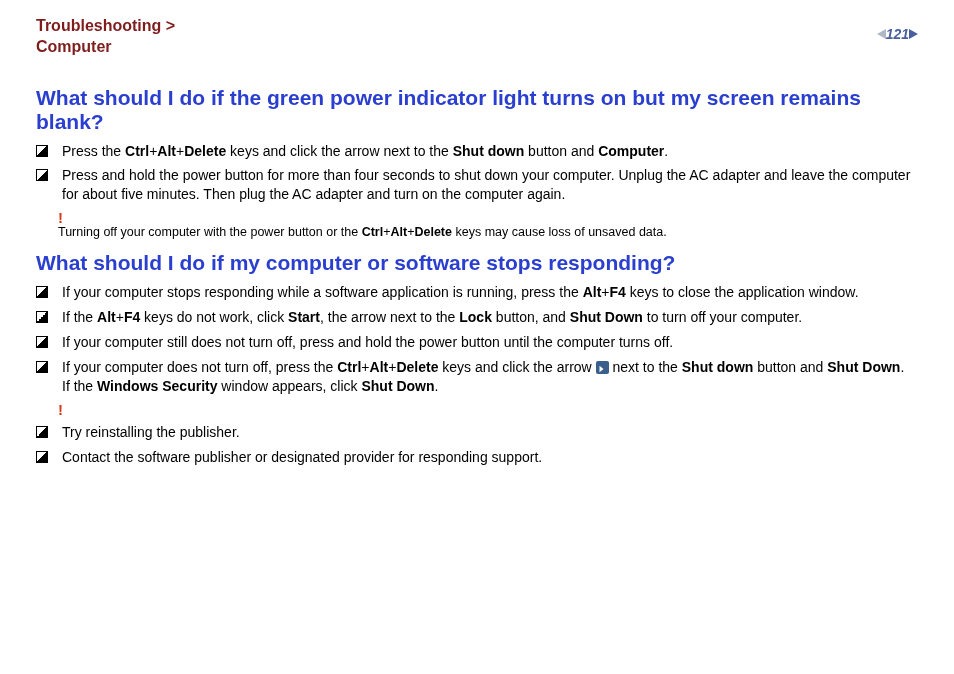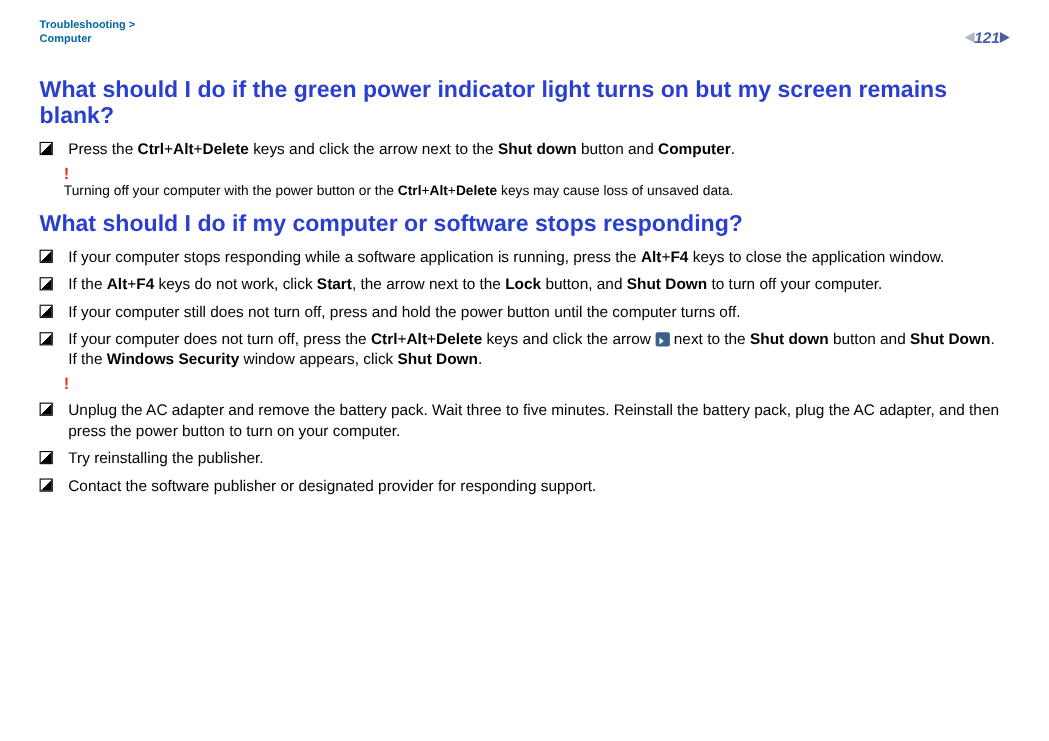--- a/index.html
+++ b/index.html
@@ -15,23 +15,23 @@
   .page {
     padding: 16px 36px 10px 36px;
   }
   .header {
     display: flex;
     justify-content: space-between;
     align-items: flex-start;
     margin-bottom: 28px;
   }
   .breadcrumb {
-    font-size: 10px;
+    font-size: 16px;
     font-weight: bold;
-    color: #0369a1;
+    color: #7f1d1d;
     line-height: 1.3;
   }
   .pagenum-wrap {
     display: flex;
     align-items: center;
     gap: 0;
     margin-top: 10px;
   }
   .tri-left, .tri-right {
     display: inline-block;
@@ -124,20 +124,24 @@
     <span class="tri-right"></span>
   </div>
 </div>
 
 <h2 class="question">What should I do if the green power indicator light turns on but my screen remains blank?</h2>
 <ul class="bullets">
   <li>
         <span class="bullet-box"></span>
         <span class="li-text">Press the <b>Ctrl</b>+<b>Alt</b>+<b>Delete</b> keys and click the arrow next to the <b>Shut down</b> button and <b>Computer</b>.</span>
       </li>
+  <li>
+        <span class="bullet-box"></span>
+        <span class="li-text">Press and hold the power button for more than four seconds to shut down your computer. Unplug the AC adapter and leave the computer for about five minutes. Then plug the AC adapter and turn on the computer again.</span>
+      </li>
 </ul>
 <div class="warn-block">
   <span class="warn-mark">!</span>
   <span>Turning off your computer with the power button or the <b>Ctrl</b>+<b>Alt</b>+<b>Delete</b> keys may cause loss of unsaved data.</span>
 </div>
 
 <h2 class="question">What should I do if my computer or software stops responding?</h2>
 <ul class="bullets">
   <li>
         <span class="bullet-box"></span>
@@ -155,24 +159,20 @@
         <span class="bullet-box"></span>
         <span class="li-text">If your computer does not turn off, press the <b>Ctrl</b>+<b>Alt</b>+<b>Delete</b> keys and click the arrow <span class="inline-icon"></span> next to the <b>Shut down</b> button and <b>Shut Down</b>.<br>If the <b>Windows Security</b> window appears, click <b>Shut Down</b>.</span>
       </li>
 </ul>
 <div class="warn-block">
   <span class="warn-mark">!</span>
 </div>
 <ul class="bullets">
   <li>
         <span class="bullet-box"></span>
-        <span class="li-text">Unplug the AC adapter and remove the battery pack. Wait three to five minutes. Reinstall the battery pack, plug the AC adapter, and then press the power button to turn on your computer.</span>
-      </li>
-  <li>
-        <span class="bullet-box"></span>
         <span class="li-text">Try reinstalling the publisher.</span>
       </li>
   <li>
         <span class="bullet-box"></span>
         <span class="li-text">Contact the software publisher or designated provider for responding support.</span>
       </li>
 </ul>
 
 </div>
 

